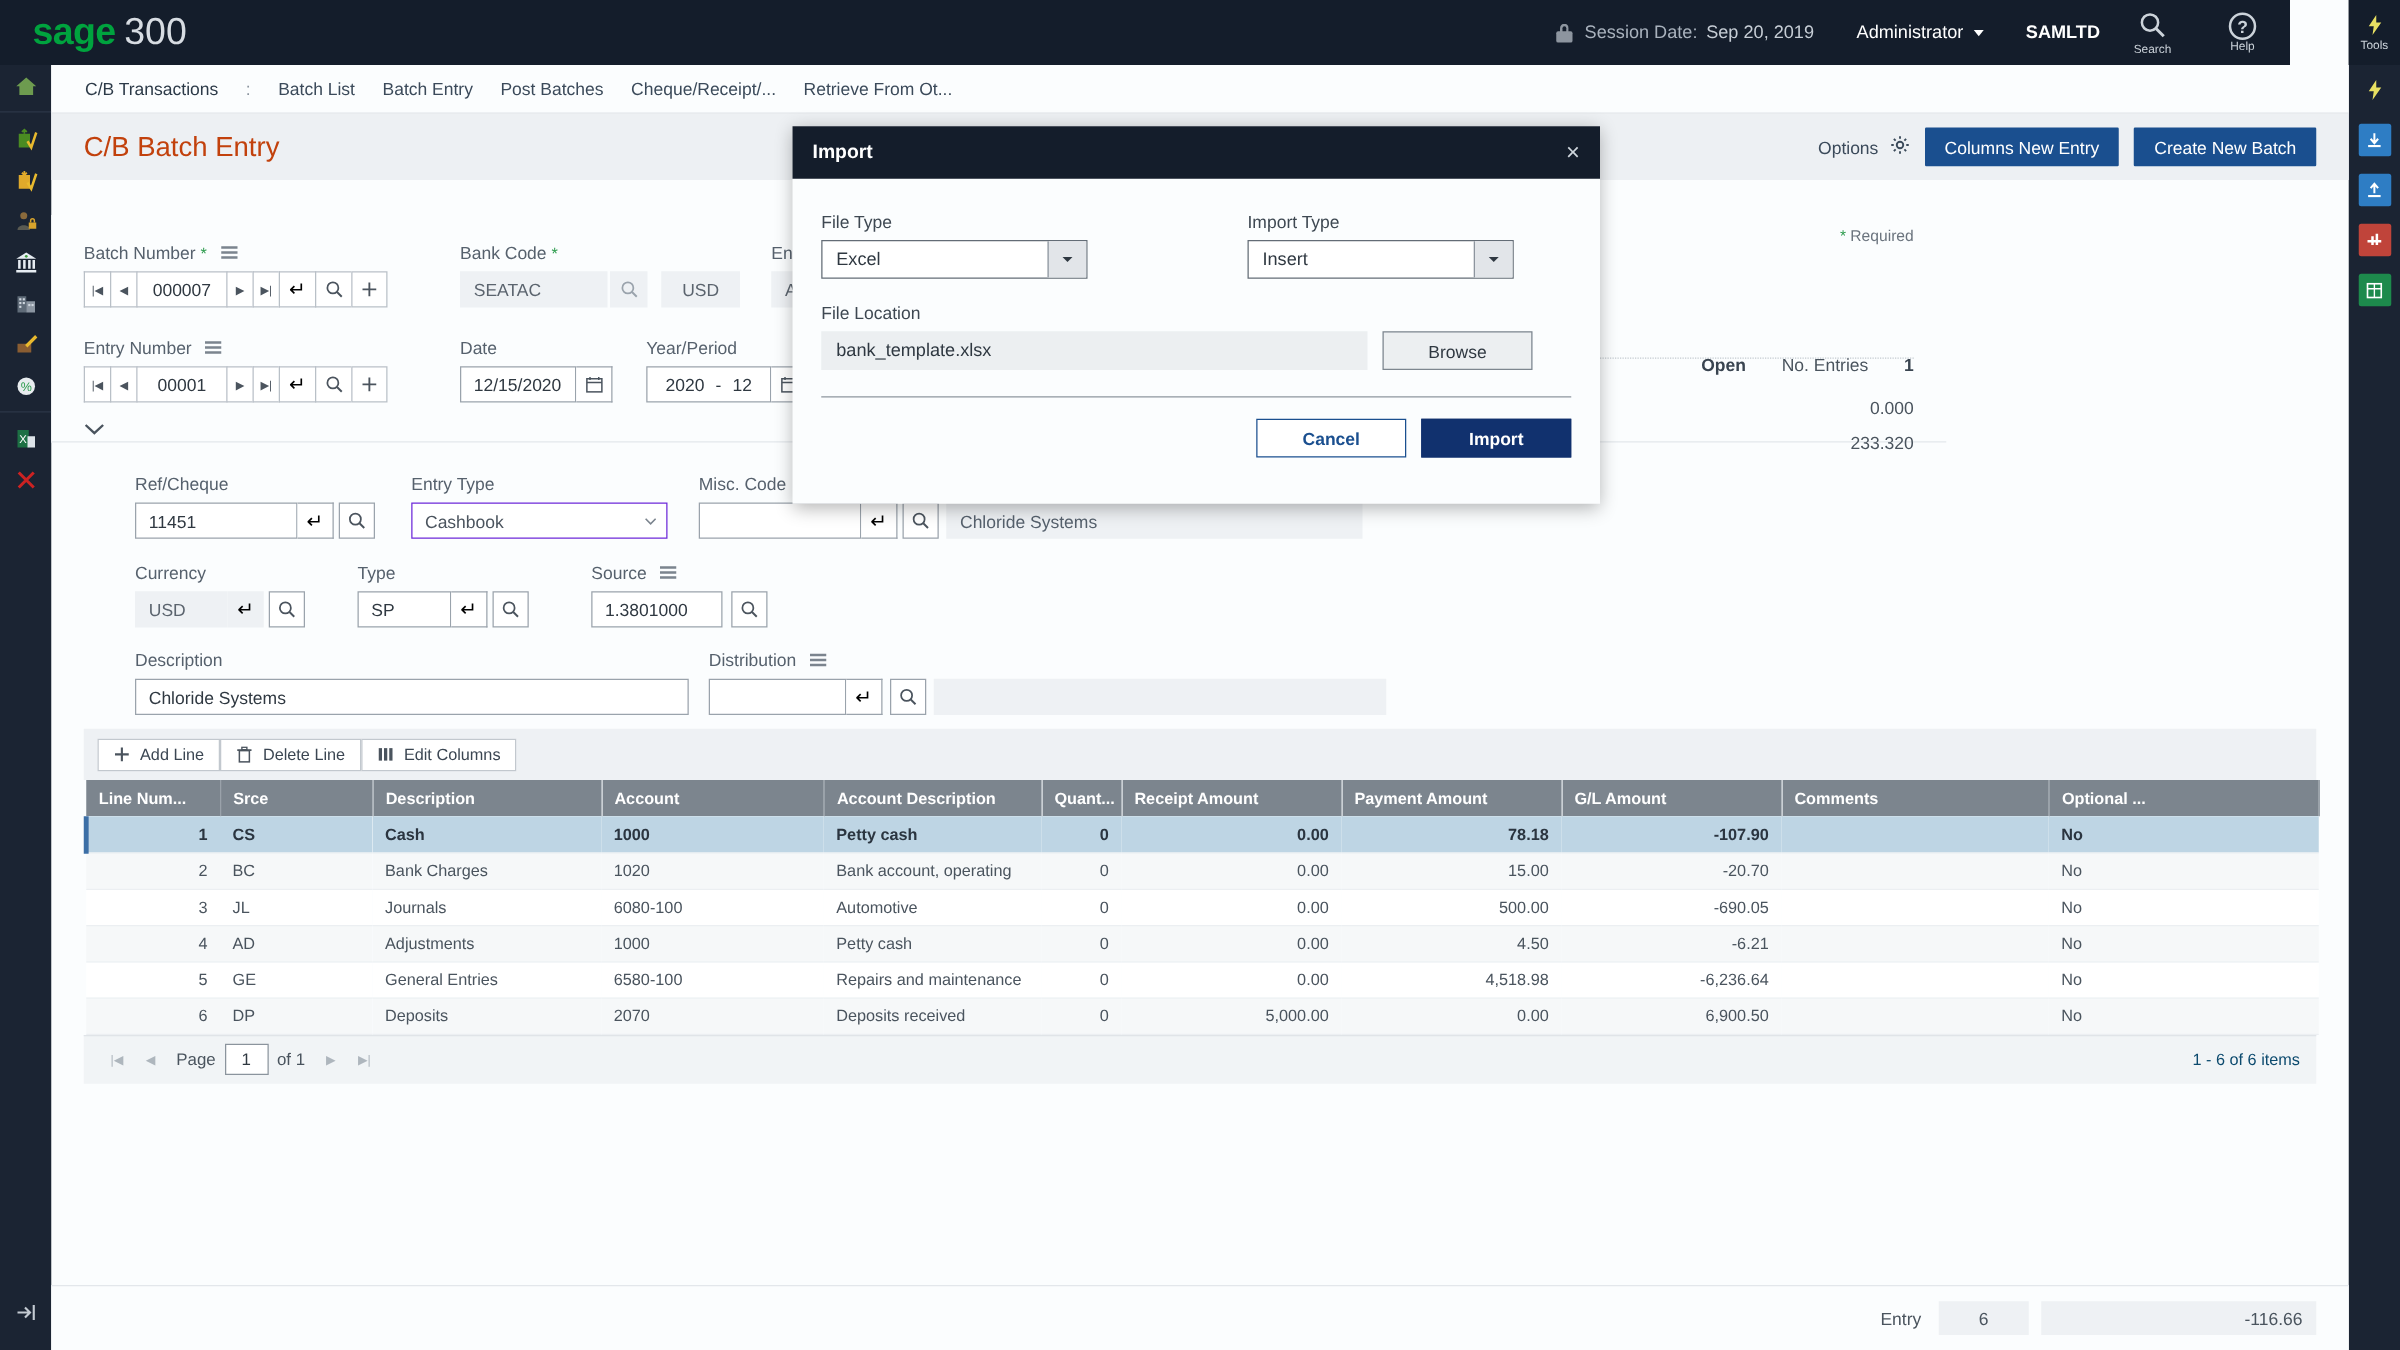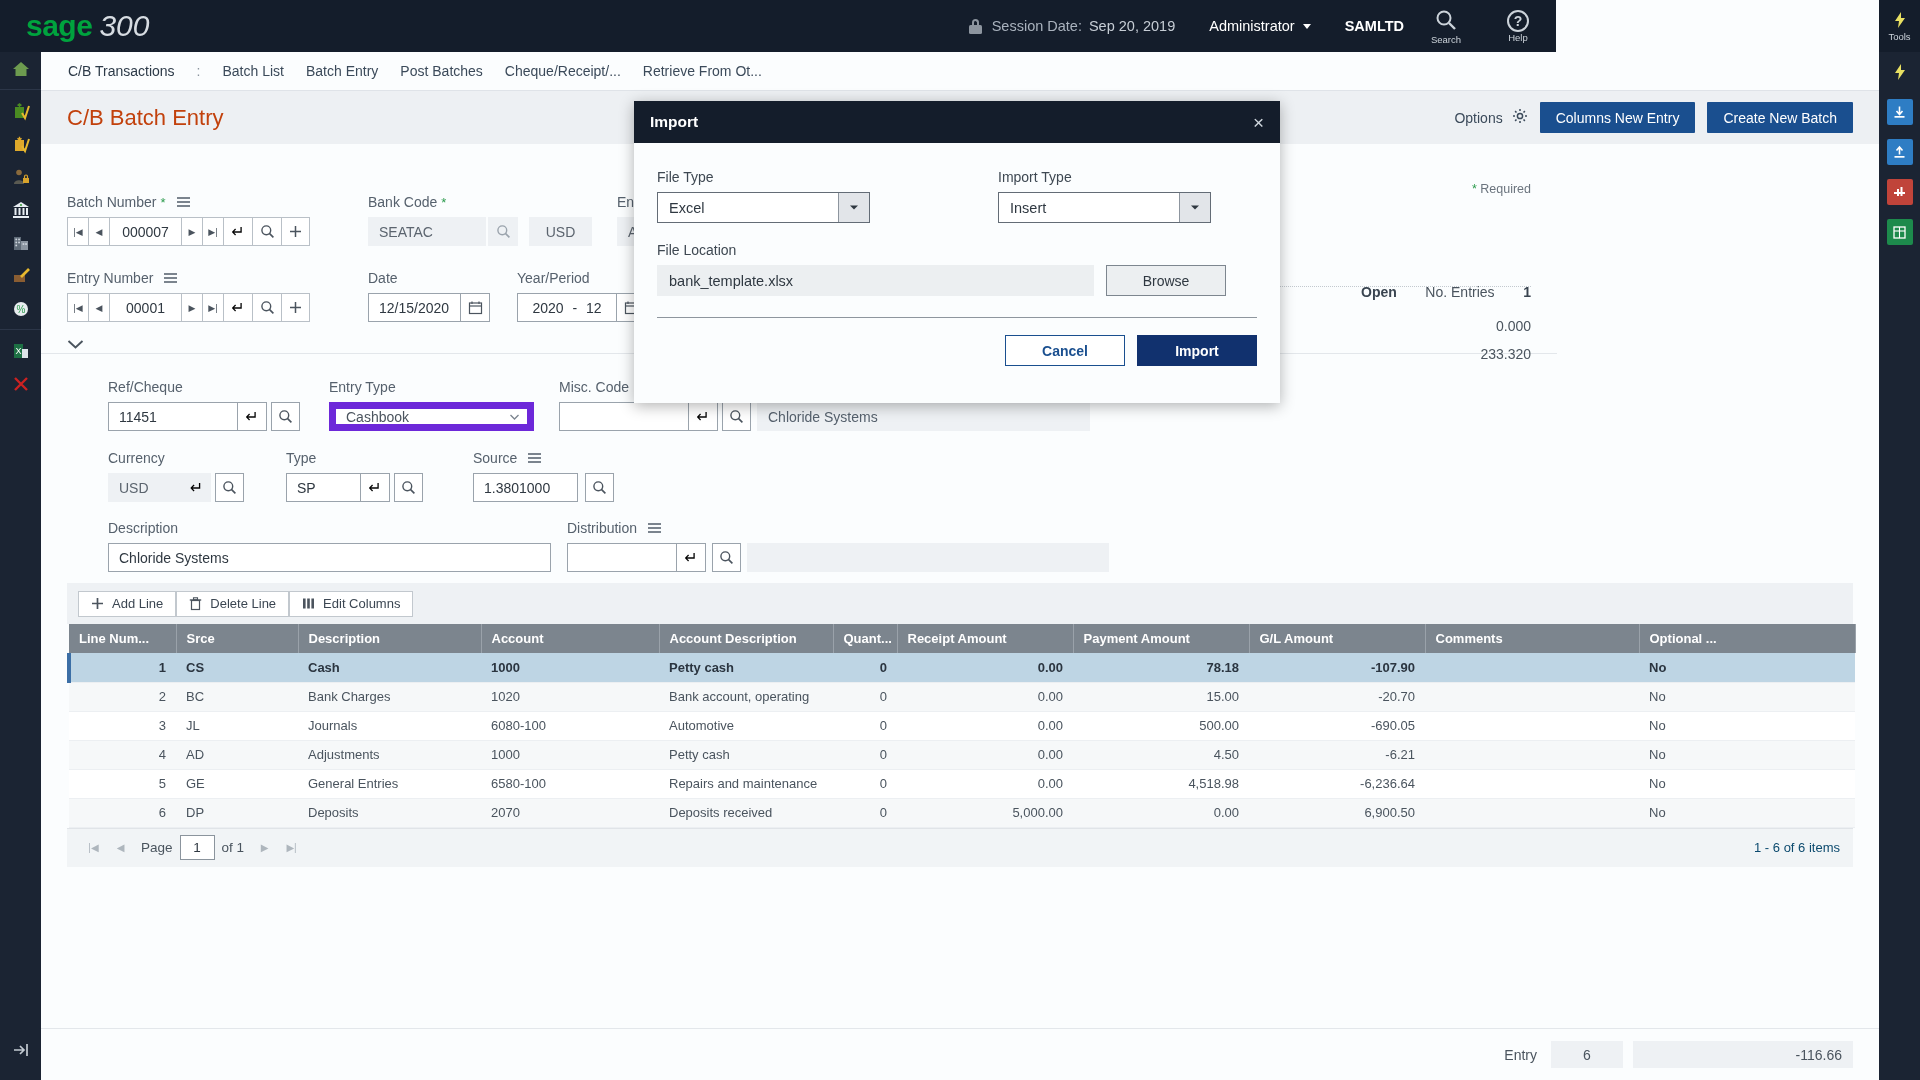--- a/index.html
+++ b/index.html
@@ -5,26 +5,26 @@
   * { box-sizing: border-box; margin: 0; padding: 0; }
   html, body {
     width: 1920px; height: 1080px;
     font-family: "Liberation Sans", sans-serif;
     background: #ffffff; overflow: hidden;
   }
   .app { position: relative; width: 1920px; height: 1080px; background:#fbfdfe; }
 
   
   .topbar {
-    position:absolute; top:0; left:0; width:1556px; height:52px;
+    position:absolute; top:0; left:0; width:1832px; height:52px;
     background:#141d2b; display:flex; align-items:center;
   }
   .logo { margin-left:26px; display:flex; align-items:baseline; }
   .logo .sage { color:#00a33e; font-size:30px; font-weight:bold; letter-spacing:-0.5px; }
-  .logo .threehundred { color:#d7dce2; font-size:30px; font-weight:300; margin-left:7px;font-style:italic; }
+  .logo .threehundred { color:#d7dce2; font-size:30px; font-weight:300; margin-left:7px; }
   .topright { margin-left:auto; display:flex; align-items:center; height:52px; }
   .session { display:flex; align-items:center; color:#a9b2bd; font-size:14.5px; }
   .lock-ico { width:13px; height:15px; position:relative; margin-right:10px; }
   .lock-ico .body { position:absolute; bottom:0; left:0; width:13px; height:9px; background:#8d959f; border-radius:1.5px;}
   .lock-ico .shackle { position:absolute; top:0; left:3px; width:7px; height:7px; border:2px solid #8d959f; border-bottom:none; border-radius:4px 4px 0 0;}
   .session .lbl { margin-right:7px; }
   .session .val { color:#c6cdd5; }
   .admin { color:#fff; font-size:14.5px; margin-left:34px; display:flex; align-items:center; }
   .caret { width:0;height:0;border-left:4.5px solid transparent;border-right:4.5px solid transparent;border-top:5px solid #fff; margin-left:8px; }
   .samltd { color:#fff; font-size:14.5px; margin-left:34px; font-weight:bold; }
@@ -114,21 +114,21 @@
   .stat-right { position:absolute; right:26px; }
   .stat-row { display:flex; align-items:baseline; justify-content:flex-end; font-size:14px; }
   .dotted { position:absolute; left:960px; right:26px; top:114px; border-top:1px dotted #c3c9cf; }
 
   
   .detail { position:absolute; top:326px; left:41px; width:1838px; }
   .chev { margin:10px 0 4px 26px; cursor:pointer; }
   .dfield { position:absolute; }
   .dlabel { font-size:14px; color:#56616d; display:flex; align-items:center; }
   .selbox {
-    height:29px; border:7px solid #6d28d9; background:#fff; display:flex;
+    height:29px; border:1px solid #6d28d9; background:#fff; display:flex;
     align-items:center; font-size:14px; color:#4b545e; padding-left:10px; margin-top:7px;
   }
   .selarrow { margin-left:auto; width:26px; display:flex; align-items:center; justify-content:center; }
   .plaintext { height:29px; background:#eef1f4; font-size:14px; color:#56616d; display:flex; align-items:center; padding:0 11px; margin-top:7px; }
 
   
   .gridwrap { position:absolute; top:583px; left:67px; width:1786px; }
   .gridtools { height:41px; background:#eef1f4; display:flex; align-items:center; padding-left:11px; }
   .gbtn {
     height:26px; background:#fff; border:1px solid #c2c8ce; font-size:13px; color:#3b4652;

